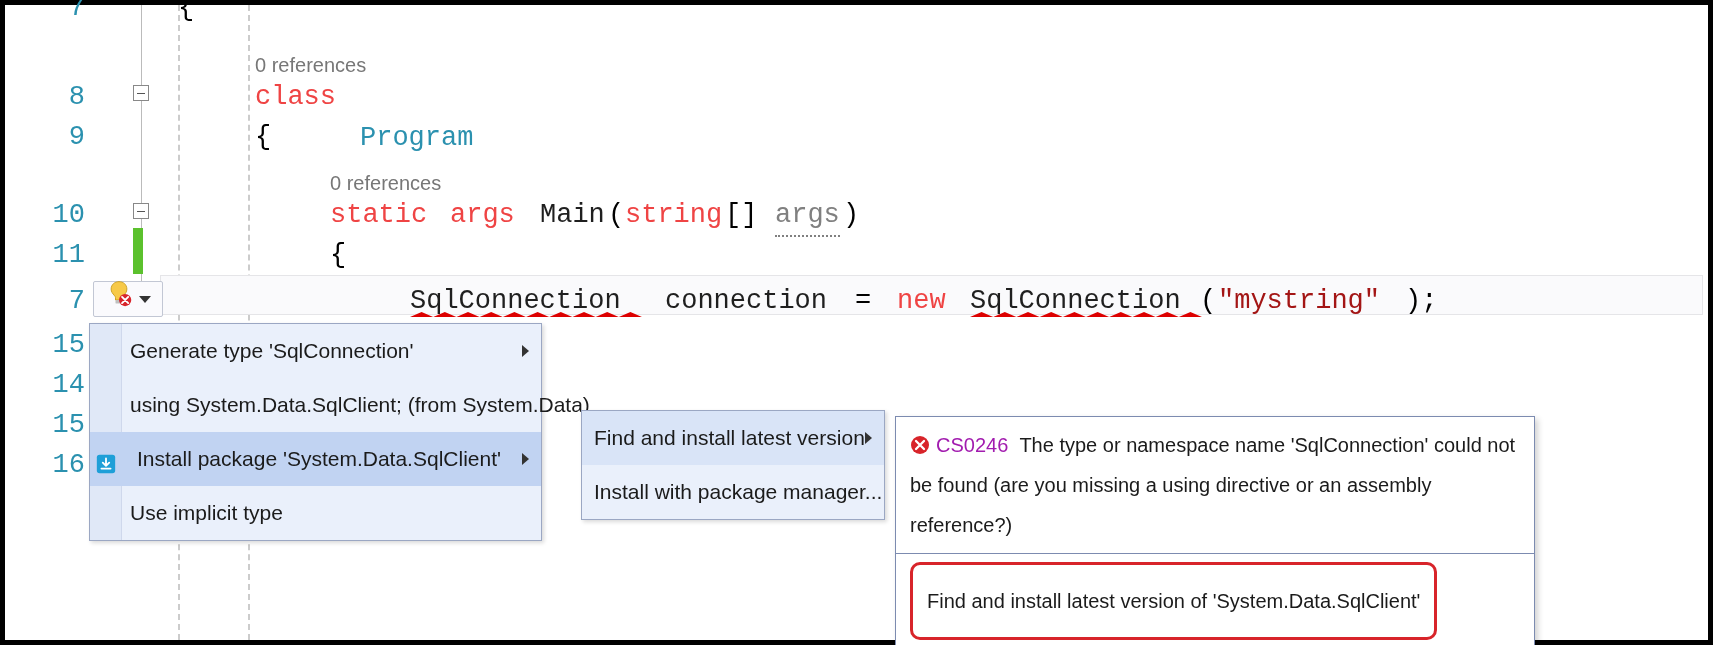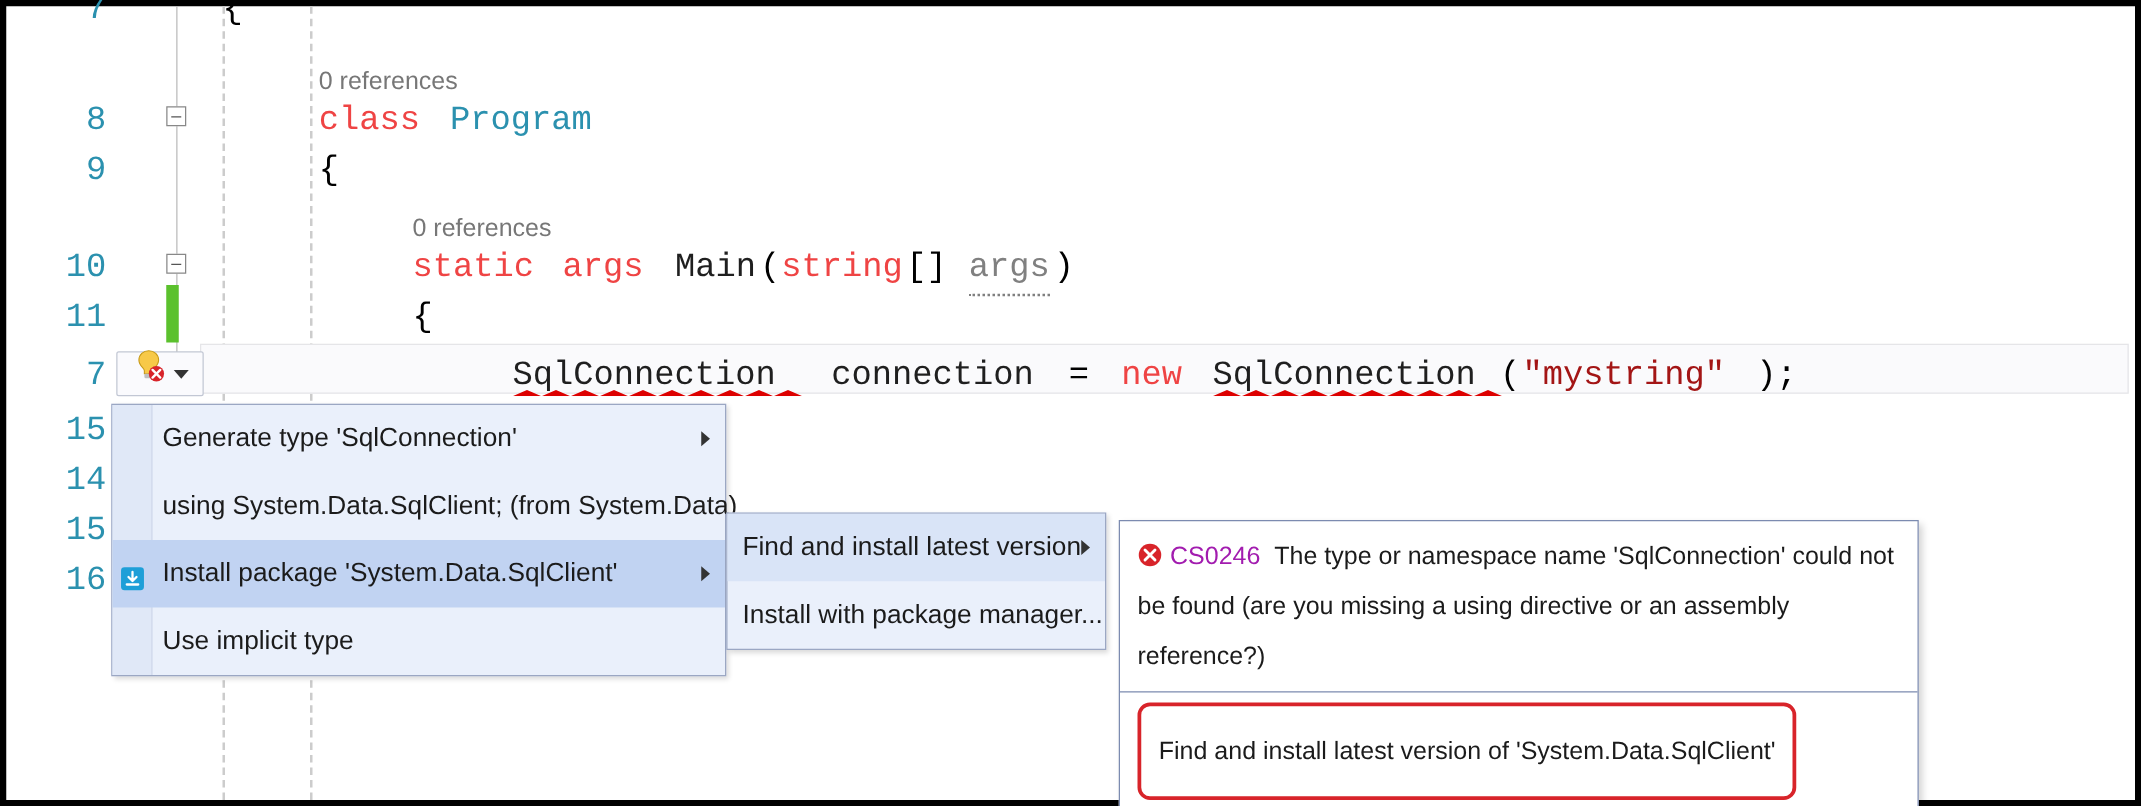--- a/index.html
+++ b/index.html
@@ -59,21 +59,21 @@
 
   
   .indent-guide {
     position: absolute; top: 0; bottom: 0; width: 0;
     border-left: 2px dashed #ccc;
   }
 
   
   .code { position: absolute; white-space: pre; }
   .kw  { color: #ef4444; }
-  .typ { color: #2b91af; }
+  .typ { color: #2b91af; margin-top: 41px; }
   .str { color: #a31515; }
   .id  { color: #1f1f1f; }
   .punct { color: #000; }
   .param { color: #808080; }
   .codelens {
     font-family: "Segoe UI", Arial, sans-serif;
     font-size: 20px; color: #777;
   }
   .dotted-underline {
     border-bottom: 2px dotted #808080;
@@ -118,21 +118,21 @@
     border: 1px solid #9ba7c3;
     font-family: "Segoe UI", Arial, sans-serif;
     font-size: 21px; color: #1b1b1b;
     box-shadow: 2px 2px 4px rgba(0,0,0,.15);
   }
   .menu-item {
     position: relative;
     padding: 7px 40px 7px 40px;
     display: flex; align-items: center; white-space: nowrap;
   }
-  .menu-item.selected { background: #c1d3f2; }
+  .menu-item.selected { background: #c1d3f2; justify-content: flex-end; }
   .menu-item.selected-light { background: #d9e4f7; }
   .menu-item .arrow {
     position: absolute; right: 12px; top: 50%; transform: translateY(-50%);
     width: 0; height: 0;
     border-top: 6px solid transparent;
     border-bottom: 6px solid transparent;
     border-left: 7px solid #333;
   }
   .menu .icon-well {
     position: absolute; left: 0; top: 0; bottom: 0; width: 32px;
@@ -233,21 +233,21 @@
         <svg viewBox="0 0 32 32">
           <path d="M16 3c-5 0-9 3.5-9 8.5 0 3.2 1.9 5.4 3.4 7 .9 1 1.6 1.8 1.6 2.8V24h8v-2.7c0-1 .7-1.8 1.6-2.8 1.5-1.6 3.4-3.8 3.4-7C25 6.5 21 3 16 3z" fill="#f7c948" stroke="#c79a18" stroke-width="1"></path>
           <rect x="12" y="24" width="8" height="4" rx="1" fill="#bfbfbf"></rect>
           <circle cx="23" cy="24" r="7" fill="#d8242a"></circle>
           <path d="M19.5 20.5l7 7M26.5 20.5l-7 7" stroke="#fff" stroke-width="2.2" stroke-linecap="round"></path>
         </svg>
       </span>
       <span class="caret-down"></span>
     </div>
 
-    <div class="menu" style="top:318px; left:84px; width:492px">
+    <div class="menu" style="top:318px; left:84px; width:453px">
       <div class="icon-well"></div>
 
       <div class="menu-item">
         <span>Generate type 'SqlConnection'</span>
         <span class="arrow"></span>
       </div>
       <div class="menu-item">
         <span>using System.Data.SqlClient; (from System.Data)</span>
       </div>
       <div class="menu-item selected">

